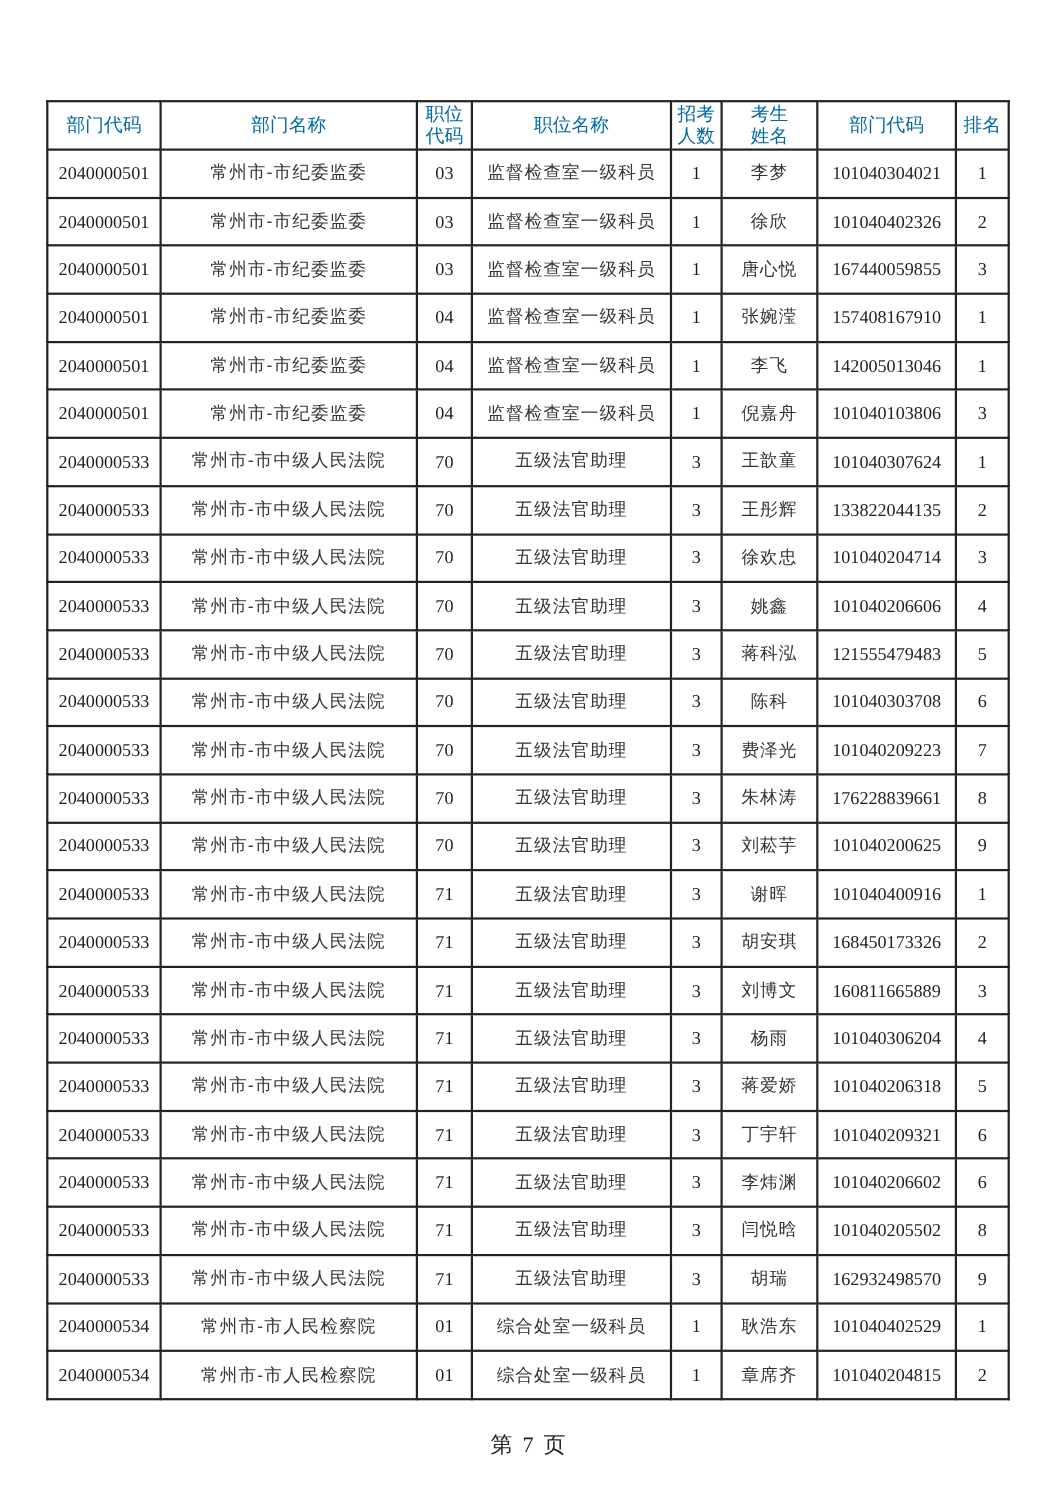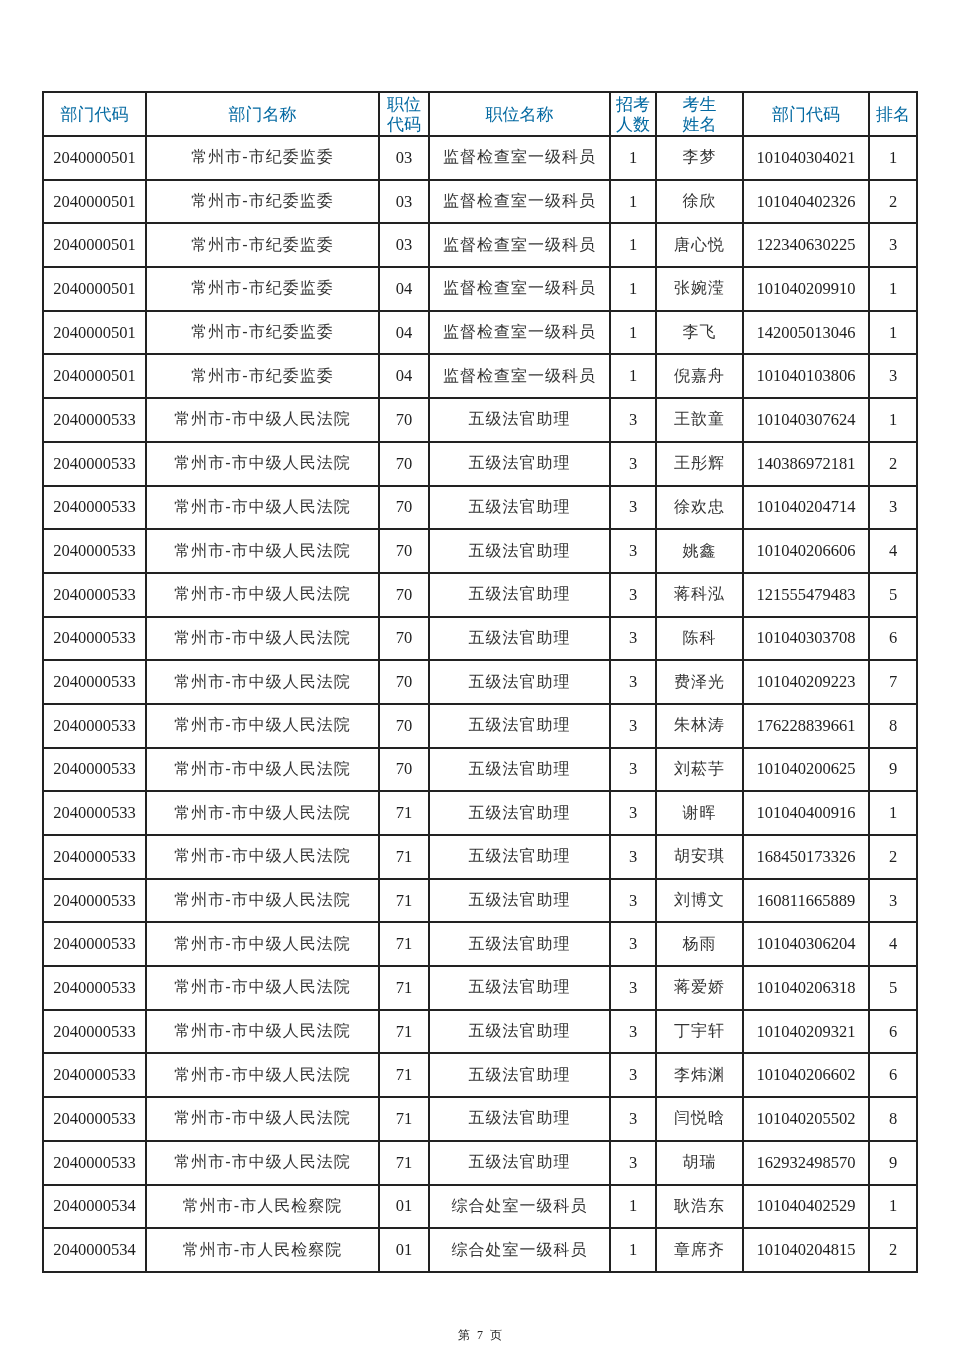--- a/index.html
+++ b/index.html
@@ -65,24 +65,23 @@
     font-family: "DejaVu Serif", "Liberation Serif", serif;
     letter-spacing: 1px;
     color: #333;
   }
   .footer {
     position: absolute;
     left: 0;
     width: 960px;
     top: 1300px;
     text-align: center;
-    font-size: 12px;
+    font-size: 20px;
     color: #222;
     word-spacing: 4px;
-    margin-top: 27px;
   }
 </style>
 </head>
 <body>
 
 <div class="page">
   <table class="results">
     <colgroup>
       <col style="width:103px">
       <col style="width:233px">
@@ -132,31 +131,31 @@
           <td class="num">101040402326</td>
           <td class="num">2</td>
         </tr>
         <tr>
           <td class="num">2040000501</td>
           <td class="cjk">常州市-市纪委监委</td>
           <td class="num">03</td>
           <td class="cjk">监督检查室一级科员</td>
           <td class="num">1</td>
           <td class="cjk">唐心悦</td>
-          <td class="num">122340630225</td>
+          <td class="num">167440059855</td>
           <td class="num">3</td>
         </tr>
         <tr>
           <td class="num">2040000501</td>
           <td class="cjk">常州市-市纪委监委</td>
           <td class="num">04</td>
           <td class="cjk">监督检查室一级科员</td>
           <td class="num">1</td>
           <td class="cjk">张婉滢</td>
-          <td class="num">101040209910</td>
+          <td class="num">157408167910</td>
           <td class="num">1</td>
         </tr>
         <tr>
           <td class="num">2040000501</td>
           <td class="cjk">常州市-市纪委监委</td>
           <td class="num">04</td>
           <td class="cjk">监督检查室一级科员</td>
           <td class="num">1</td>
           <td class="cjk">李飞</td>
           <td class="num">142005013046</td>
@@ -182,21 +181,21 @@
           <td class="num">101040307624</td>
           <td class="num">1</td>
         </tr>
         <tr>
           <td class="num">2040000533</td>
           <td class="cjk">常州市-市中级人民法院</td>
           <td class="num">70</td>
           <td class="cjk">五级法官助理</td>
           <td class="num">3</td>
           <td class="cjk">王彤辉</td>
-          <td class="num">140386972181</td>
+          <td class="num">133822044135</td>
           <td class="num">2</td>
         </tr>
         <tr>
           <td class="num">2040000533</td>
           <td class="cjk">常州市-市中级人民法院</td>
           <td class="num">70</td>
           <td class="cjk">五级法官助理</td>
           <td class="num">3</td>
           <td class="cjk">徐欢忠</td>
           <td class="num">101040204714</td>

